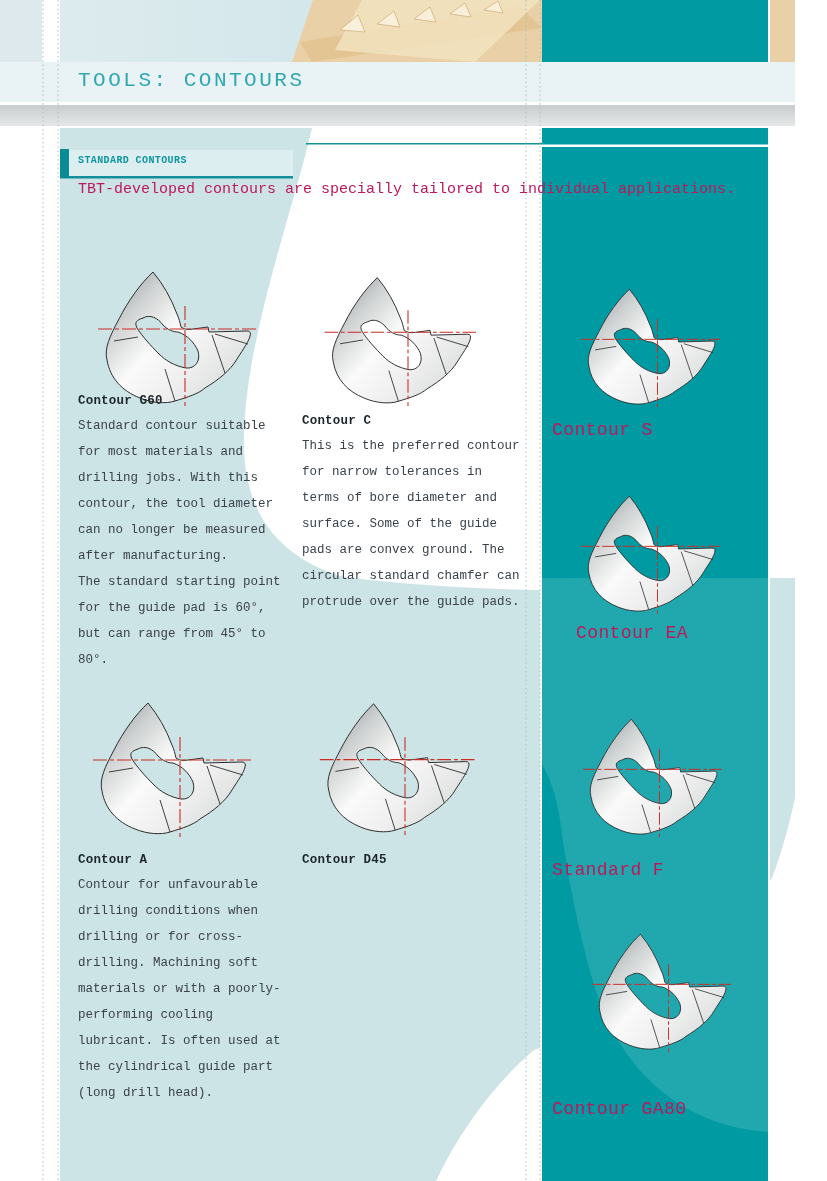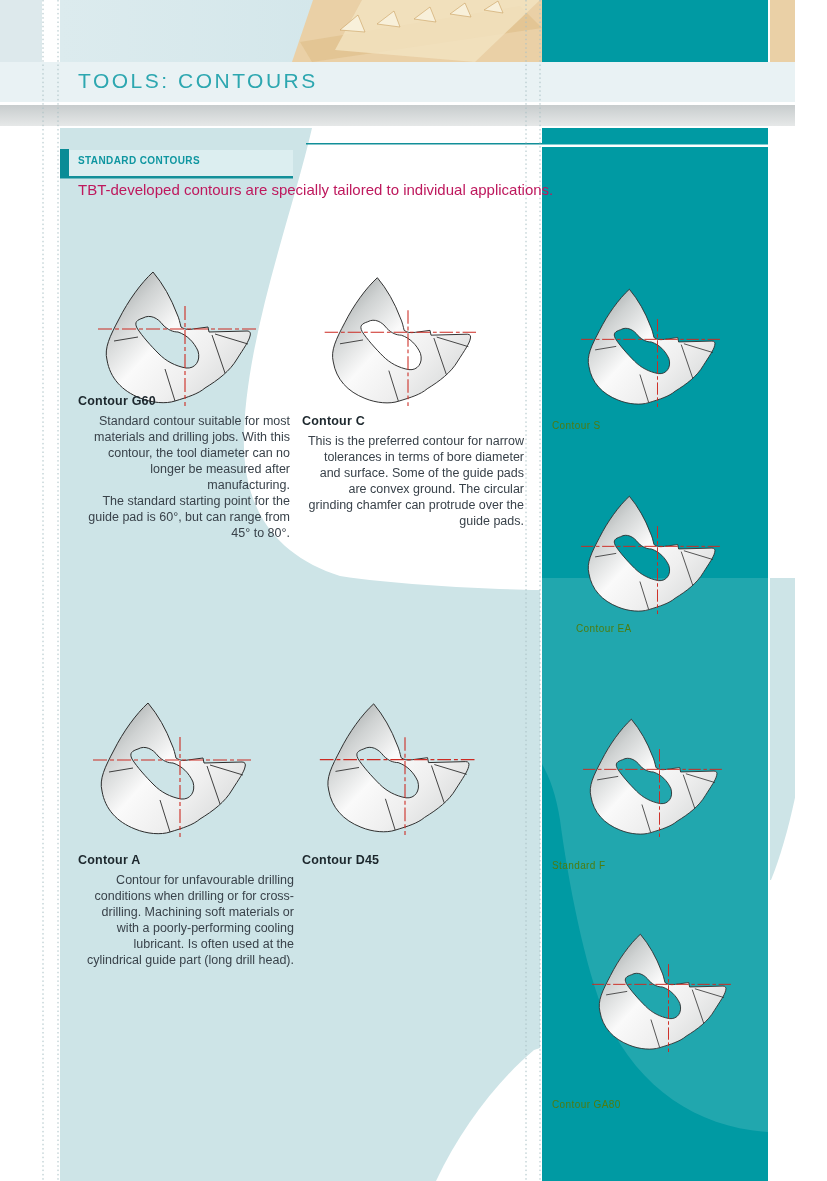--- a/index.html
+++ b/index.html
@@ -1,38 +1,38 @@
 <!DOCTYPE html>
 <html><head>
 <meta charset="utf-8">
 <style>
   html,body{margin:0;padding:0;background:#fff;}
   .page{
     position:relative;width:795px;height:1181px;overflow:hidden;background:#fff;
-    font-family:Liberation Sans, sans-serif;
+    font-family:Liberation Mono, monospace;
   }
   .abs{position:absolute;}
   svg.bg{position:absolute;left:0;top:0;}
   .band-title{
     left:78px;top:69px;font-size:21px;font-weight:400;letter-spacing:2.5px;
     color:#2da7b0;
   }
   .pagenum{left:781px;top:107px;font-size:11px;font-weight:700;color:#fff;margin-left:40px;}
   .sec-header{
     left:78px;top:155px;font-size:10px;font-weight:700;letter-spacing:.4px;color:#0f96a0;
   }
   .intro{left:78px;top:181px;font-size:15px;color:#be185d;}
   .block{width:212px;}
   .block .bt{font-size:12.5px;font-weight:700;color:#1b262c;margin:0 0 5px 0;letter-spacing:.2px;}
-  .block .bb{font-size:12.5px;line-height:16px;color:#39424a;white-space:pre-line;text-align:right;}
+  .block .bb{font-size:12.5px;line-height:26px;color:#39424a;white-space:pre-line;}
   .b-g60{left:78px;top:394px;width:212px;}
   .b-c{left:302px;top:414px;width:222px;}
   .b-a{left:78px;top:853px;width:216px;}
   .b-d45{left:302px;top:853px;width:224px;}
-  .collabel{font-size:10px;color:#4d7c0f;letter-spacing:.4px;font-weight:400;}
+  .collabel{font-size:18px;color:#be185d;letter-spacing:.4px;font-weight:400;}
   .l-s{left:552px;top:420px;}
   .l-ea{left:576px;top:623px;}
   .l-f{left:552px;top:860px;}
   .l-ga80{left:552px;top:1077px;margin-top:22px;}
   .illus{position:absolute;}
   .i-g60{left:90px;top:256px;}
   .i-c{left:317px;top:262px;}
   .i-a{left:85px;top:687px;}
   .i-d45{left:312px;top:688px;}
   .i-s{left:574px;top:275px;}
@@ -150,21 +150,21 @@
   <div class="abs sec-header">STANDARD CONTOURS</div>
   <div class="abs intro">TBT-developed contours are specially tailored to individual applications.</div>
 
   <div class="abs block b-g60">
     <div class="bt">Contour G60</div>
     <div class="bb">Standard contour suitable for most materials and drilling jobs. With this contour, the tool diameter can no longer be measured after manufacturing.
 The standard starting point for the guide pad is 60°, but can range from 45° to 80°.</div>
   </div>
   <div class="abs block b-c">
     <div class="bt">Contour C</div>
-    <div class="bb">This is the preferred contour for narrow tolerances in terms of bore diameter and surface. Some of the guide pads are convex ground. The circular grinding chamfer can protrude over the guide pads.</div>
+    <div class="bb">This is the preferred contour for narrow tolerances in terms of bore diameter and surface. Some of the guide pads are convex ground. The circular standard chamfer can protrude over the guide pads.</div>
   </div>
   <div class="abs block b-a">
     <div class="bt">Contour A</div>
     <div class="bb">Contour for unfavourable drilling conditions when drilling or for cross-drilling. Machining soft materials or with a poorly-performing cooling lubricant. Is often used at the cylindrical guide part (long drill head).</div>
   </div>
   <div class="abs block b-d45">
     <div class="bt">Contour D45</div>
   </div>
 
   <div class="abs collabel l-s">Contour S</div>

